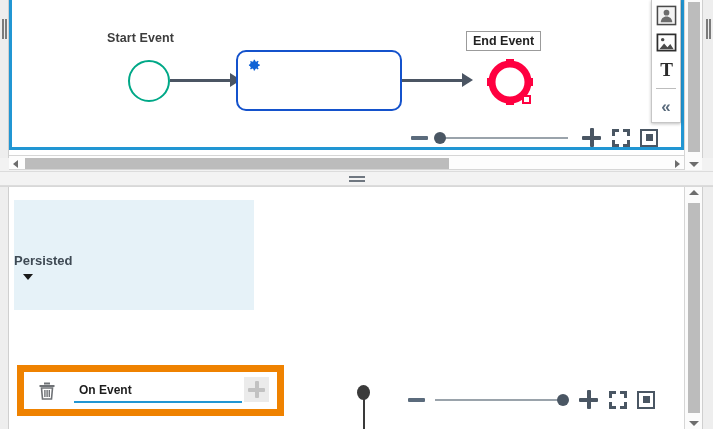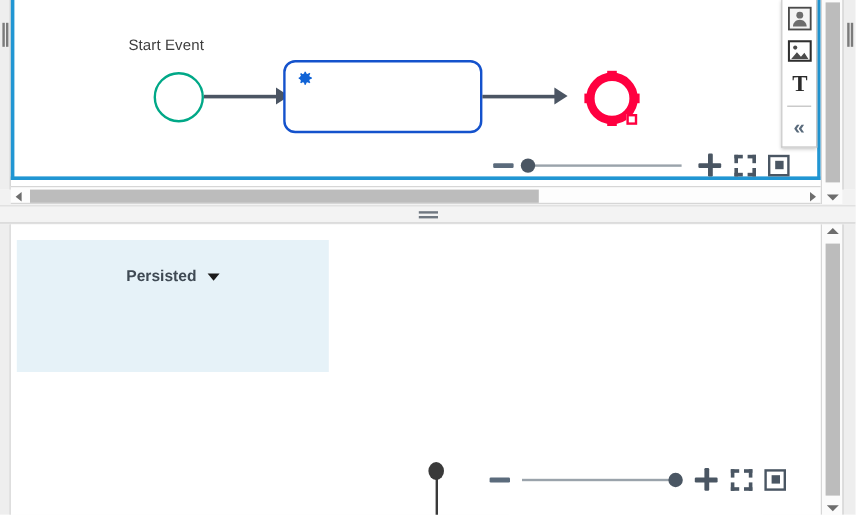--- a/index.html
+++ b/index.html
@@ -40,21 +40,21 @@
     position:absolute; left:9px; top:0; right:29px; height:150px;
     background:#fff;
     border:3px solid #2196d3;
     border-top:none;
   }
 
   
   .bpmn { position:absolute; left:0; top:0; right:0; bottom:0; }
   #start-label {
     position:absolute; left:95px; top:31px;
-    font-size:12.5px; font-weight:400; color:#3d3d3d;
+    font-size:12.5px; font-weight:700; color:#3d3d3d;
     letter-spacing:.1px;
   }
   #start-event {
     position:absolute; left:116px; top:60px;
     width:42px; height:42px; border-radius:50%;
     border:2.5px solid #00a887; background:#fff;
   }
   #flow1 {
     position:absolute; left:158px; top:79px; width:62px; height:3px;
     background:#4b5563;
@@ -202,21 +202,21 @@
     background:#eeeeee; border-right:1px solid #cfcfcf;
   }
   #bottom-canvas {
     position:absolute; left:9px; top:0; right:29px; bottom:0; background:#fff;
   }
   .region {
     position:absolute; background:#e6f2f8;
     display:flex; justify-content:center; padding-top:22px;
     font-size:13px; font-weight:700; color:#3f4a54;
   }
-  #region-persisted { left:5px; top:13px; width:260px; height:110px; }
+  #region-persisted { left:5px; top:13px; width:240px; height:110px;flex-direction:column; }
   #region-local     { left:444px; top:13px; width:240px; height:110px; }
   #persisted-caret {
     width:0;height:0; margin-left:9px; margin-top:6px;
     border-left:5px solid transparent;border-right:5px solid transparent;
     border-top:6px solid #1a1a1a;
   }
   #state-initial {
     position:absolute; left:348px; top:198px; width:13px; height:15px;
     border-radius:50%; background:#3a3a3a;
   }
@@ -287,20 +287,21 @@
       <div id="task-gear">
         <svg viewBox="0 0 24 24" width="18" height="18" fill="#1063d6">
           <path d="M12 8a4 4 0 100 8 4 4 0 000-8zm0 6a2 2 0 110-4 2 2 0 010 4z"></path>
           <path d="M21 12.8v-1.6l-2.1-.5a7 7 0 00-.6-1.5l1.2-1.8-1.1-1.1-1.8 1.2a7 7 0 00-1.5-.6L14.6 5h-1.6l-.5 2.1a7 7 0 00-1.5.6L9.2 6.5 8.1 7.6l1.2 1.8a7 7 0 00-.6 1.5L6.6 11.4v1.6l2.1.5c.1.5.3 1 .6 1.5l-1.2 1.8 1.1 1.1 1.8-1.2c.5.3 1 .5 1.5.6l.5 2.1h1.6l.5-2.1c.5-.1 1-.3 1.5-.6l1.8 1.2 1.1-1.1-1.2-1.8c.3-.5.5-1 .6-1.5l2.1-.5z"></path>
         </svg>
       </div>
 
       <div id="flow2"></div>
       <div id="flow2-head"></div>
 
+      <div id="end-label-box">End Event</div>
       <div id="end-event">
         <svg viewBox="0 0 56 56" width="56" height="56">
           <circle cx="28" cy="28" r="18" fill="none" stroke="#ff0040" stroke-width="7"></circle>
           <rect x="24" y="5" width="8" height="8" fill="#ff0040"></rect>
           <rect x="24" y="43" width="8" height="8" fill="#ff0040"></rect>
           <rect x="5" y="24" width="8" height="8" fill="#ff0040"></rect>
           <rect x="43" y="24" width="8" height="8" fill="#ff0040"></rect>
         </svg>
       </div>
       <div id="end-handle"></div>
@@ -382,20 +383,34 @@
 
     <div class="region" id="region-persisted">
       <span>Persisted</span>
       <span id="persisted-caret"></span>
     </div>
 
 
     <div id="state-initial"></div>
     <div id="state-line"></div>
 
+    <div id="event-highlight">
+      <div id="trash-icon">
+        <svg viewBox="0 0 20 20" width="20" height="20" fill="#6f7276">
+          <rect x="7" y="1.5" width="6" height="2"></rect>
+          <rect x="2.5" y="4" width="15" height="2"></rect>
+          <path d="M4.5 7h11l-1 11h-9z" fill="none" stroke="#6f7276" stroke-width="1.6"></path>
+          <rect x="7.2" y="9" width="1.4" height="7"></rect>
+          <rect x="9.4" y="9" width="1.4" height="7"></rect>
+          <rect x="11.6" y="9" width="1.4" height="7"></rect>
+        </svg>
+      </div>
+      <input id="event-input" type="text" value="On Event" style="">
+      <div id="event-add"></div>
+    </div>
 
     <div class="zoomctl" id="zoom-bottom">
       <div class="zm-minus"></div>
       <div class="zm-track">
         <div class="zm-thumb" style="left:122px;"></div>
       </div>
       <div class="zm-plus"></div>
       <div class="zm-fit">
         <span class="c1"></span>
           <span class="c2"></span>

